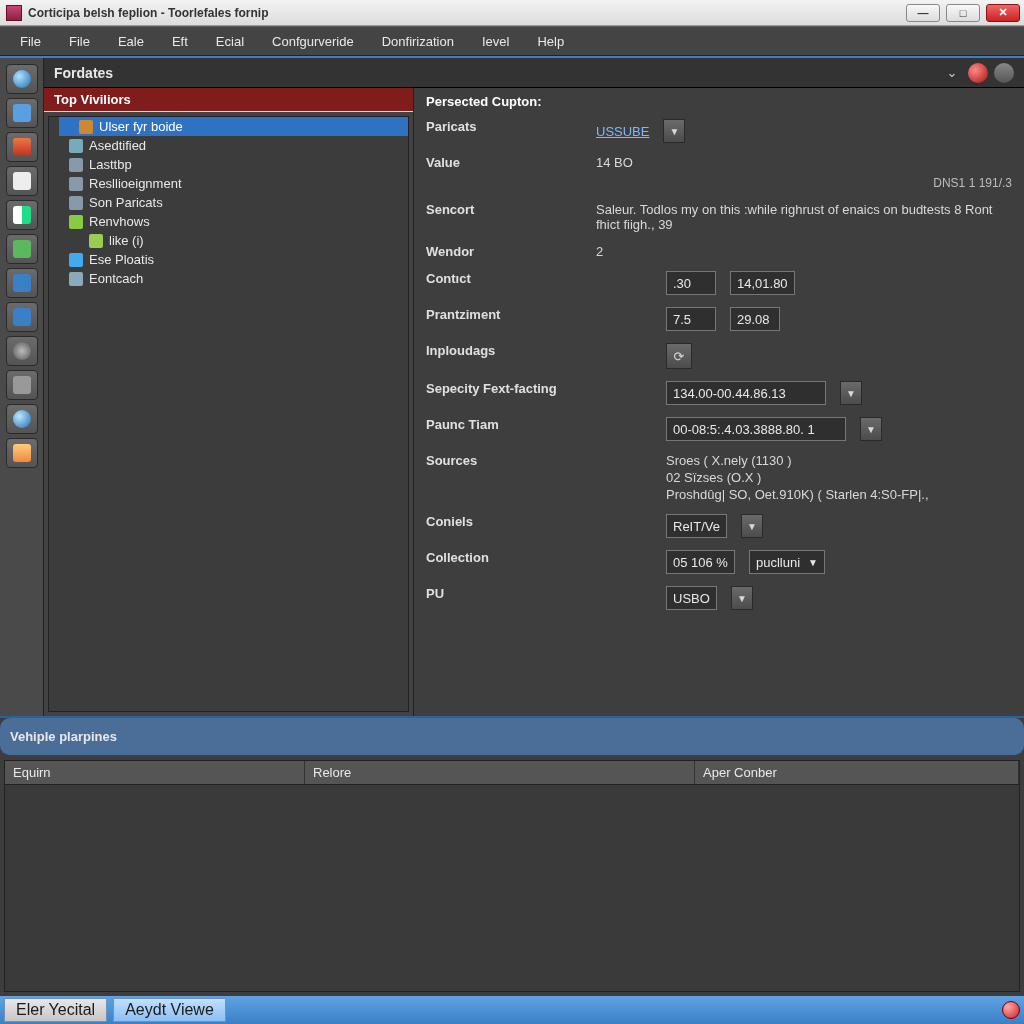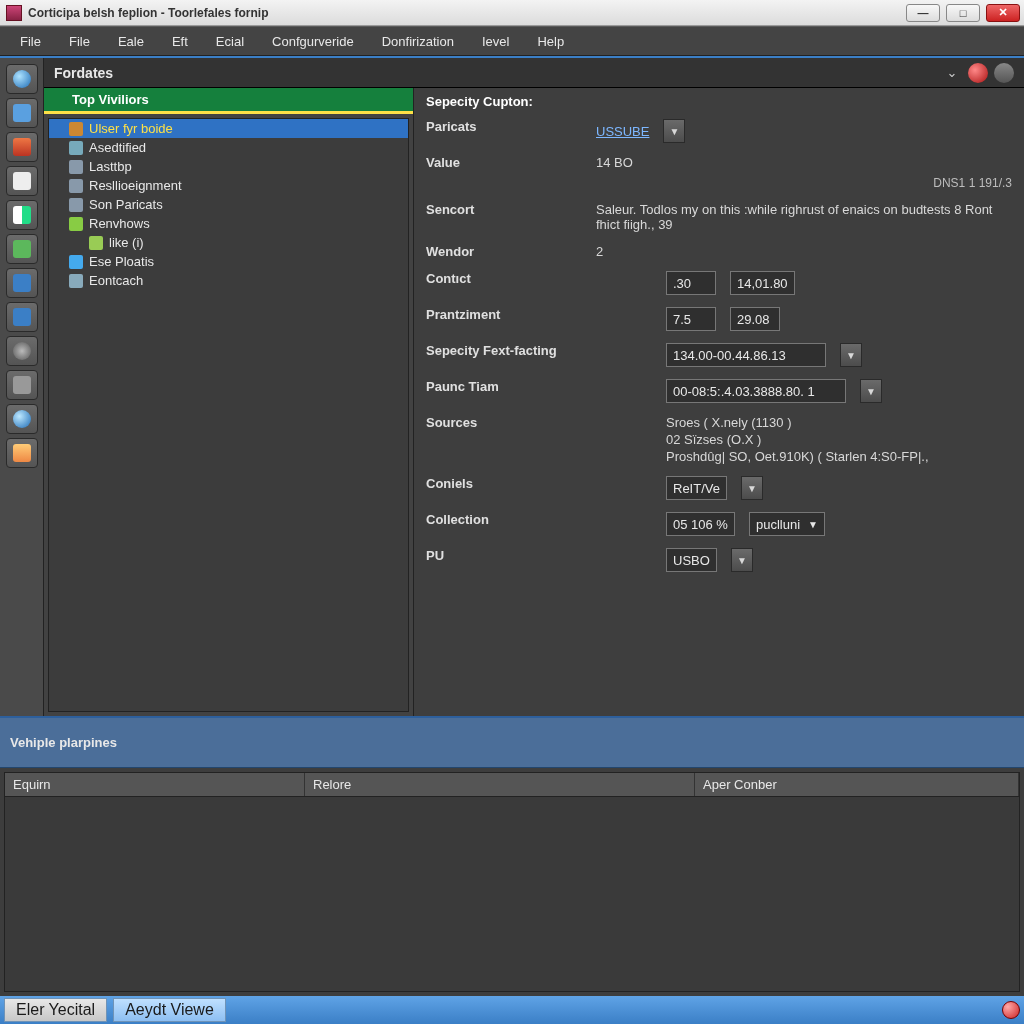--- a/index.html
+++ b/index.html
@@ -102,40 +102,40 @@
   display:flex; align-items:center; justify-content:center;
 }
 .sub-columns { flex:1; display:flex; min-height:0; }
 .tree-pane {
   width: 370px;
   background: #424242;
   border-right: 1px solid #222;
   display:flex; flex-direction:column;
 }
 .pane-title {
-  background: #15803d;
+  background: #7f1d1d;
   color: #fff;
   font-weight: bold;
-  padding: 4px 28px;
-  border-bottom: 3px solid #fde047;
+  padding: 4px 10px;
+  border-bottom: 1px solid #fde047;
 }
 .tree-body {
   flex:1;
   border: 1px solid #222;
   margin: 4px;
   background: #3c3c3c;
   overflow: auto;
 }
 .tree-item {
   display:flex; align-items:center;
   padding: 2px 6px 2px 20px;
   gap: 6px;
   cursor: default;
 }
-.tree-item.selected { background: #2f72c4; color:#fde047; }
+.tree-item.selected { background: #2f72c4; color:#ffffff;margin-left:10px; }
 .tree-item.indent { padding-left: 40px; }
 .tree-icon { width:14px; height:14px; border-radius:2px; }
 .detail-pane {
   flex:1;
   background: #3e3e3e;
   display:flex; flex-direction:column;
   padding: 0 12px 12px 12px;
   overflow:auto;
 }
 .field-row {
@@ -178,23 +178,24 @@
   display:flex; align-items:center; justify-content:center;
 }
 .bottom-panel {
   height: 280px;
   border-top: 2px solid #2d5f9c;
   background: #3d3d3d;
   display:flex; flex-direction:column;
 }
 .bottom-title {
   background: #4b6e99;
-  padding: 17px 10px;
+  padding: 11px 10px;
   font-weight:bold;
   border-bottom: 1px solid #22466e;
+  border-radius: 10px;
 }
 .grid-head {
   display:flex;
   background: #555;
   border: 1px solid #222;
   margin: 4px 4px 0 4px;
 }
 .grid-head div {
   padding: 4px 8px;
   border-right: 1px solid #333;
@@ -345,21 +346,21 @@
                 <span>Ese Ploatis</span>
               </div>
               <div class="tree-item">
                 <div class="tree-icon" style="background: rgb(136, 170, 187);"></div>
                 <span>Eontcach</span>
               </div>
             </div>
         </div>
 
         <div class="detail-pane">
-          <div class="pane-title" style="background:transparent;border:none;padding:6px 0 4px 0;">Sepecity Cupton:</div>
+          <div class="pane-title" style="background:transparent;border:none;padding:6px 0 4px 0;">Persected Cupton:</div>
 
           <div class="field-row">
             <div class="field-label">Paricats</div>
             <div class="field-value">
               <span class="link">USSUBE</span>
               <div class="dd-btn">▼</div>
             </div>
           </div>
 
           <div class="field-row">
@@ -393,20 +394,28 @@
           </div>
 
           <div class="field-row">
             <div class="field-label">Prantziment</div>
             <div class="field-value" style="padding-left:70px">
               <div class="textbox">7.5</div>
               <div class="textbox">29.08</div>
             </div>
           </div>
 
+          <div class="field-row">
+            <div class="field-label">Inploudags</div>
+            <div class="field-value" style="padding-left:70px">
+              <div class="icon-btn">
+                  <span>⟳</span>
+                </div>
+            </div>
+          </div>
 
           <div class="field-row">
             <div class="field-label">Sepecity Fext-facting</div>
             <div class="field-value" style="padding-left:70px">
               <div class="textbox" style="min-width:160px">134.00-00.44.86.13</div>
               <div class="dd-btn">▼</div>
             </div>
           </div>
 
           <div class="field-row">

